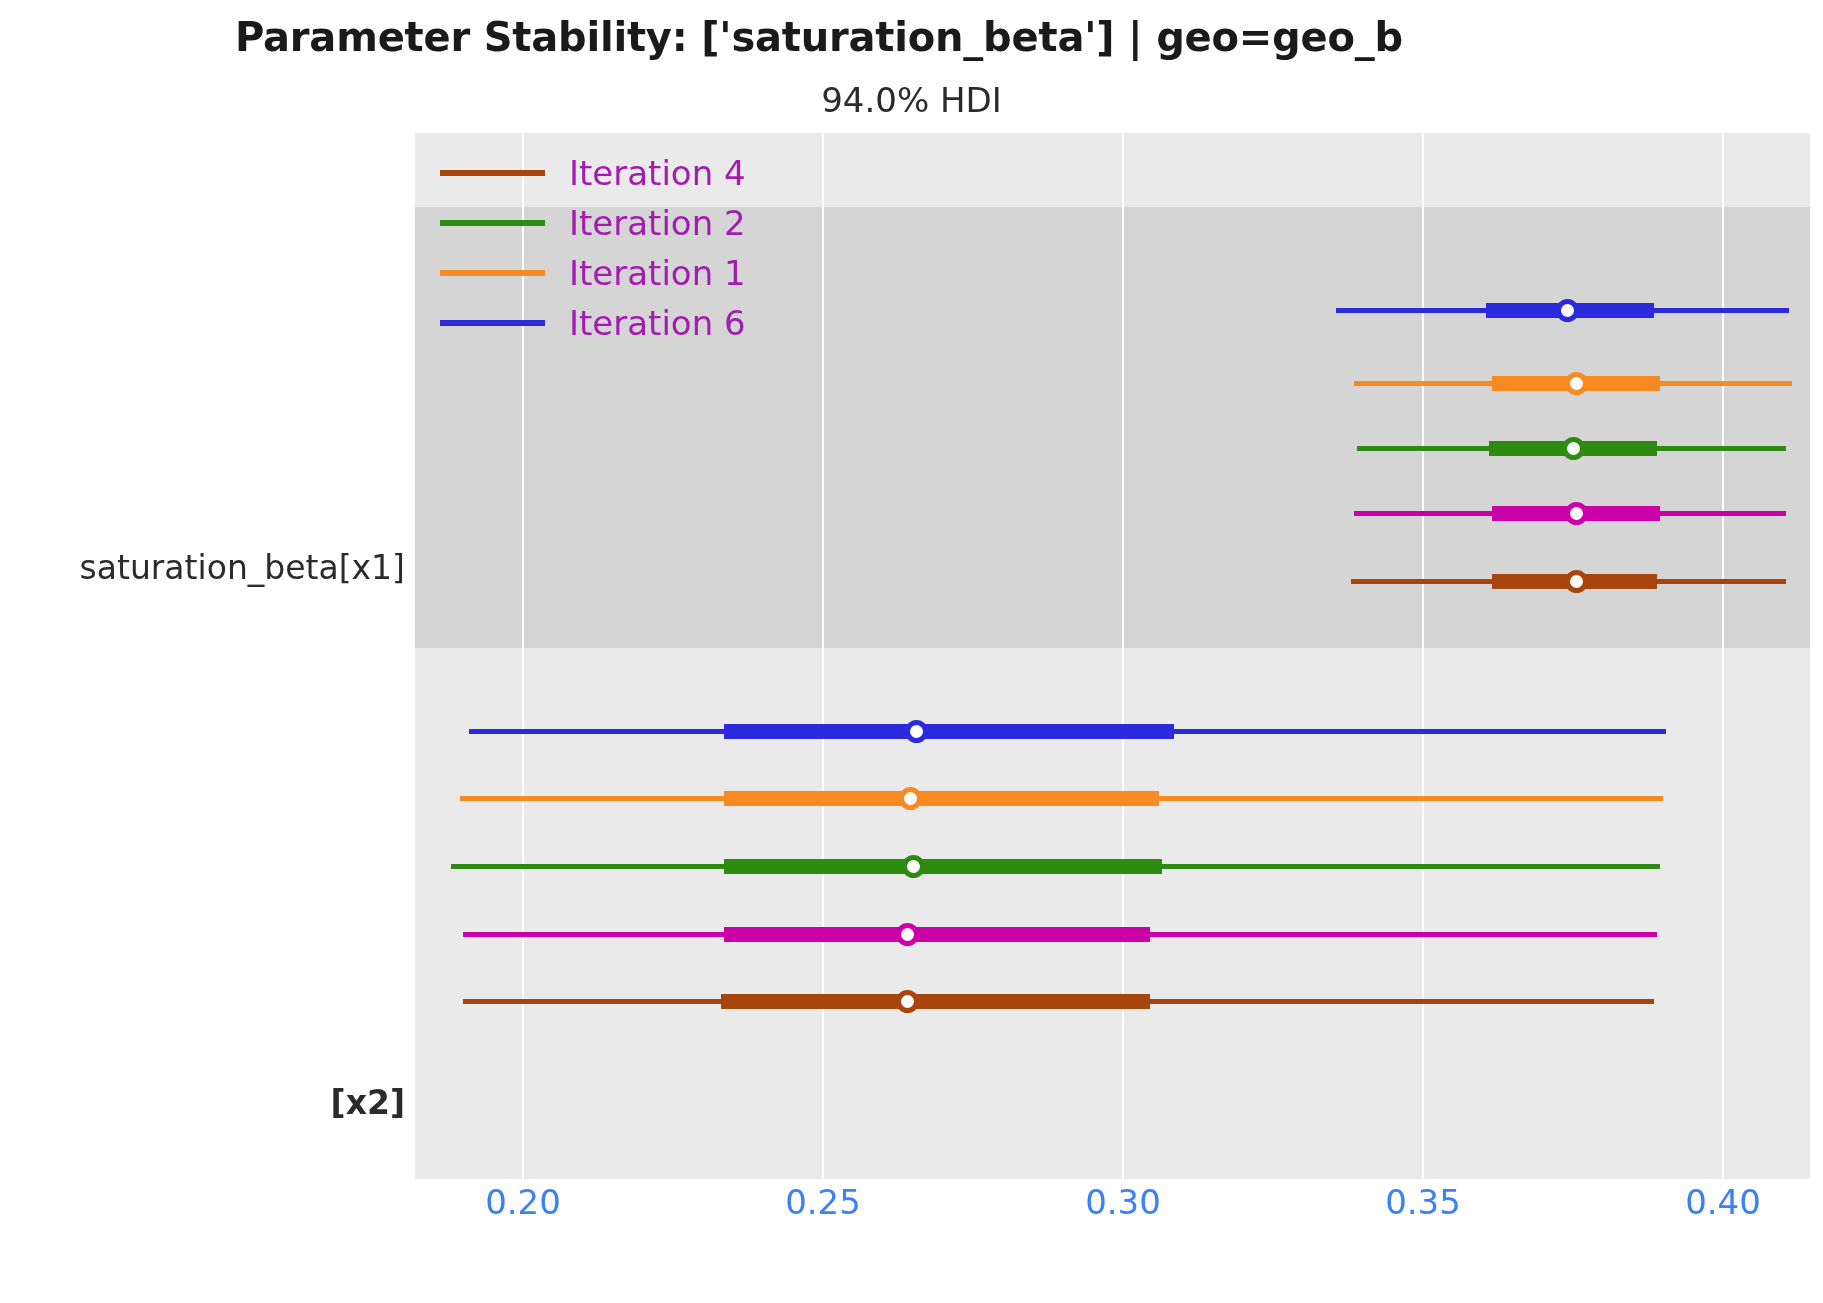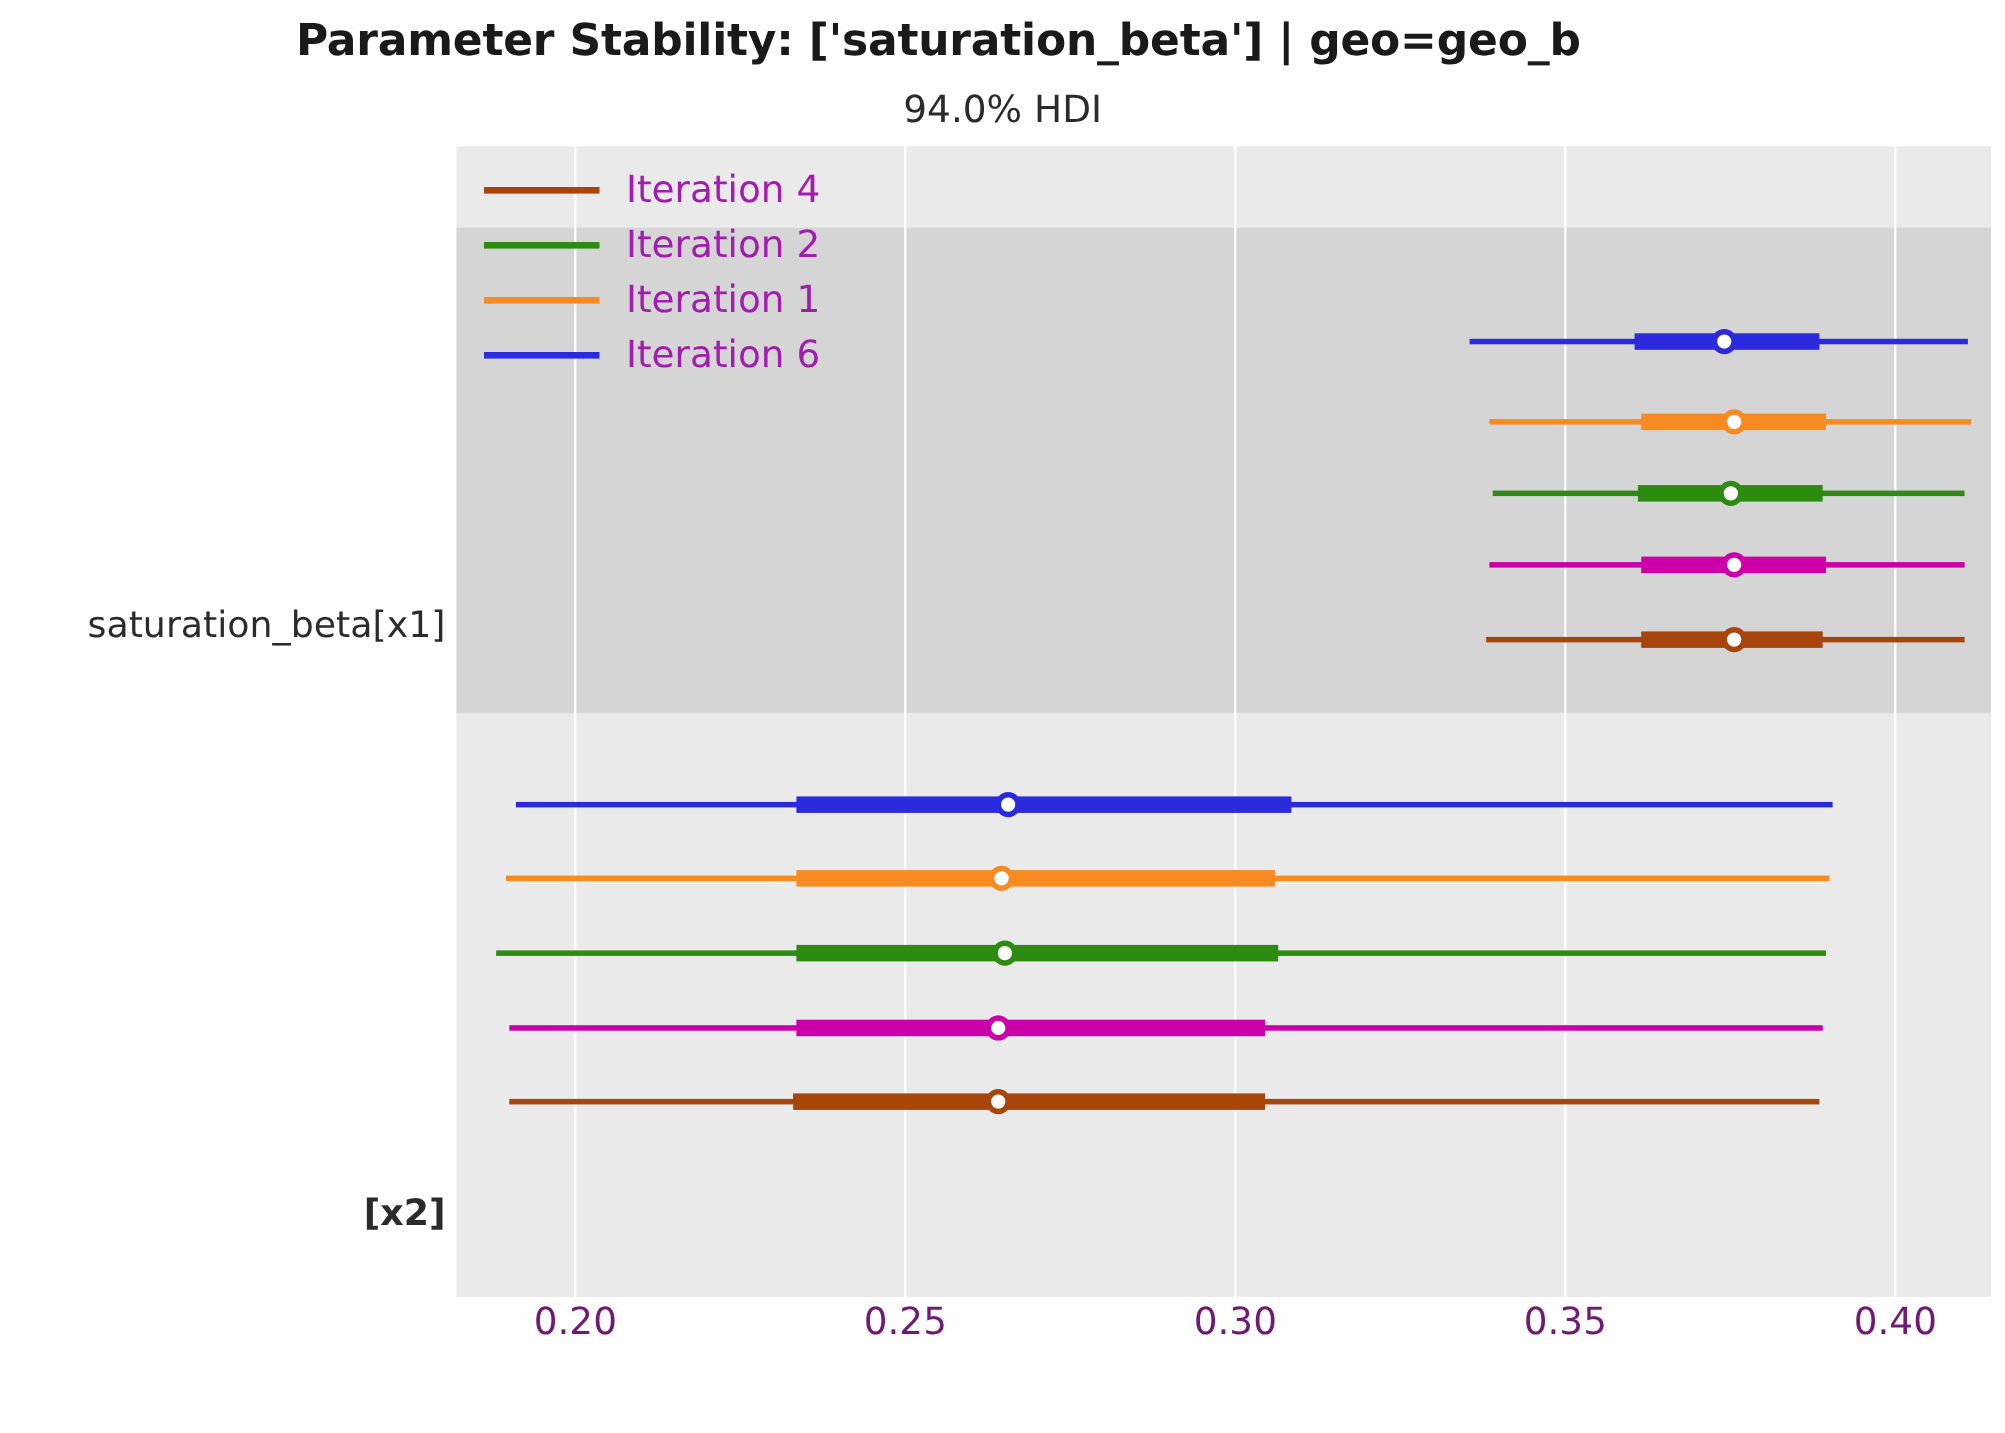--- a/index.html
+++ b/index.html
@@ -11,21 +11,20 @@
     position:relative;
   }
   #figure{position:absolute;left:0;top:0;width:1823px;height:1303px;}
 
   
   #title{
     position:absolute;left:0;top:14px;width:1638px;
     text-align:center;
     font-size:40px;font-weight:bold;color:#1a1a1a;
     letter-spacing:-0.2px;
-    padding-left:34px;
   }
   #subtitle{
     position:absolute;left:0;top:80px;width:1823px;
     text-align:center;
     font-size:34px;font-weight:normal;color:#2b2b2b;
   }
 
   
   #axes{
     position:absolute;left:415px;top:133px;
@@ -67,21 +66,21 @@
     font-size:33px;color:#2b2b2b;
     white-space:nowrap;
   }
   #ylabels{position:absolute;left:0;top:133px;width:405px;height:1046px;}
 
   
   #xlabels{position:absolute;left:415px;top:1182px;width:1395px;height:70px;}
   .xtick{
     position:absolute;top:0;
     transform:translateX(-50%);
-    font-size:34px;color:#701a75;
+    font-size:34px;color:#3b82f6;
     white-space:nowrap;
   }
 
   
   #legend{
     position:absolute;
     left:440px;top:148px;
     width:320px;
     padding:0;
   }

